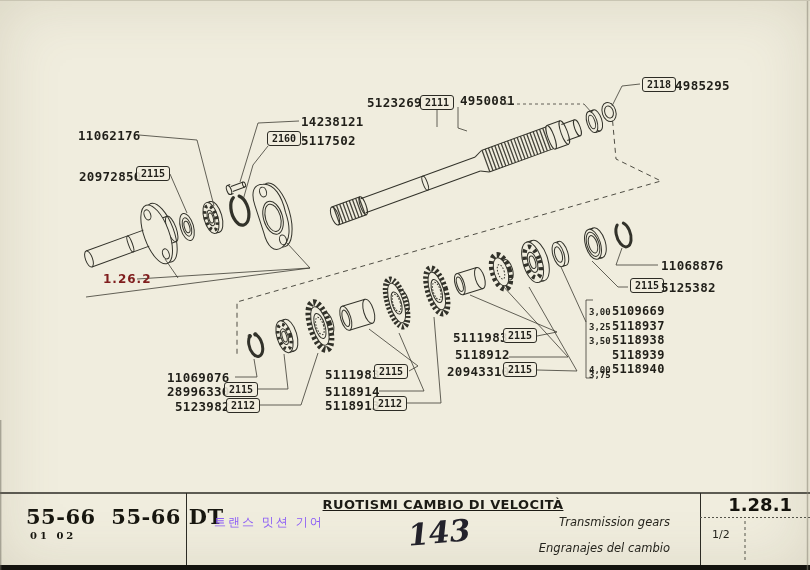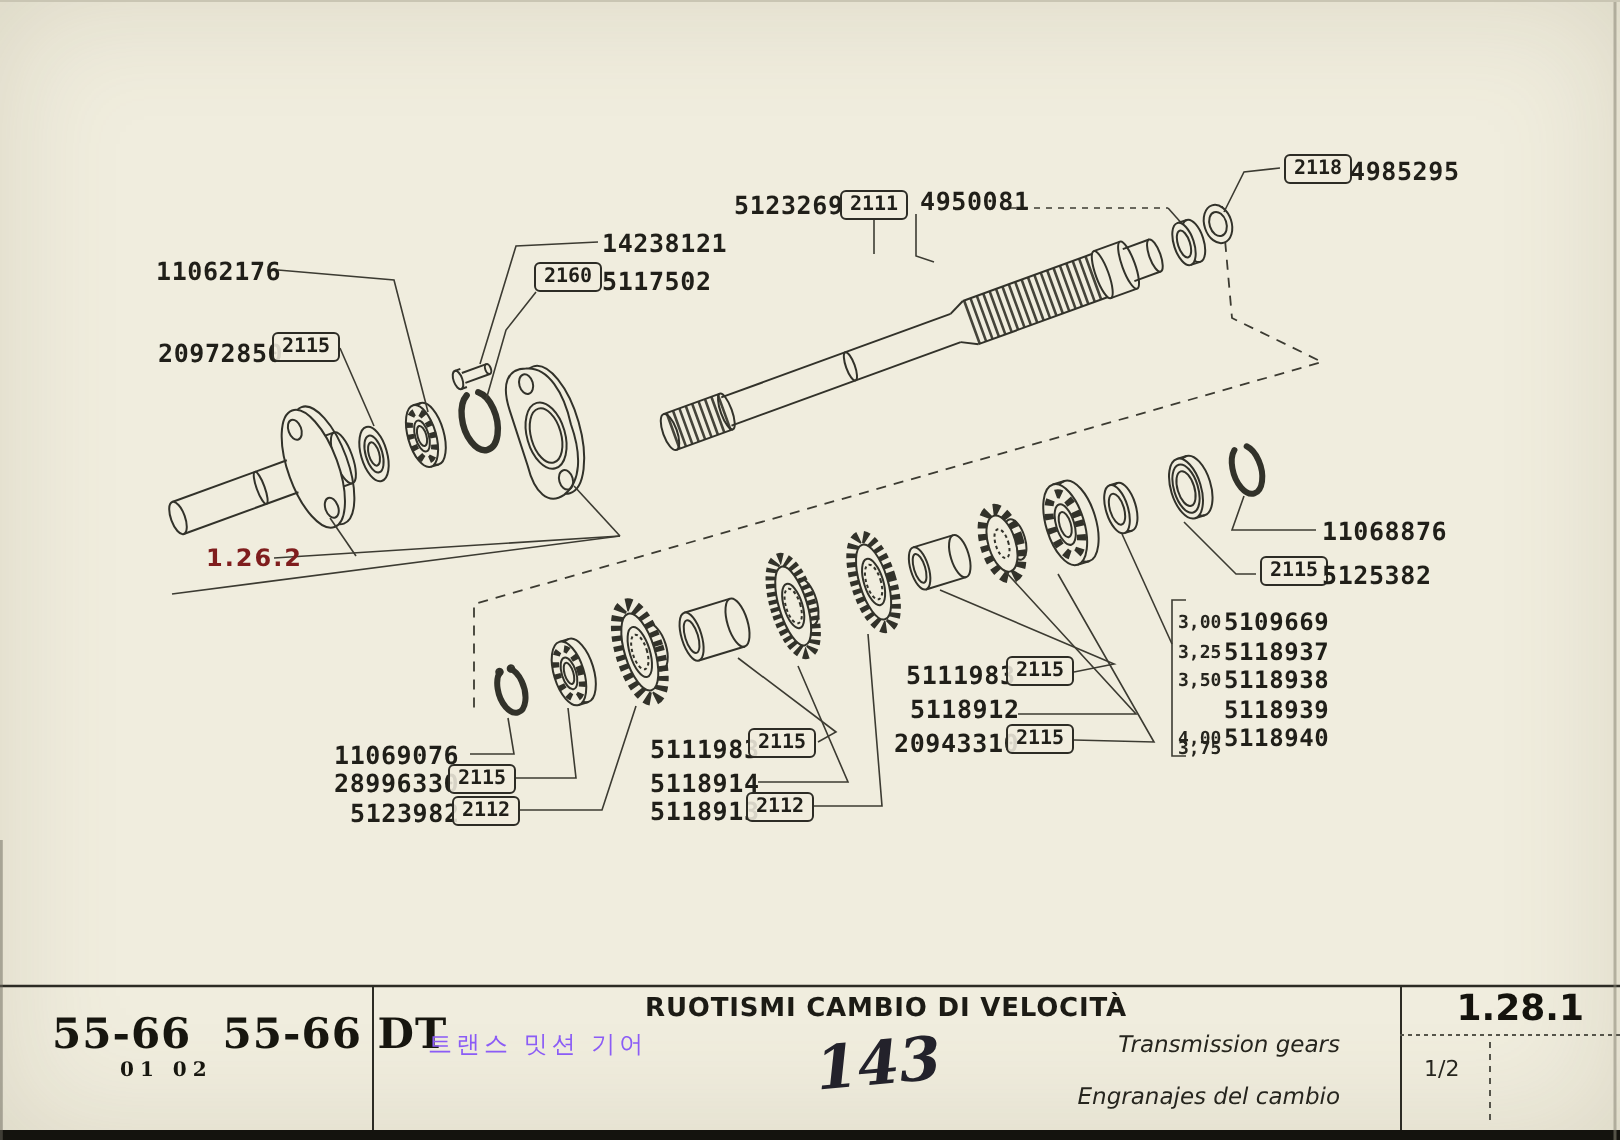--- a/index.html
+++ b/index.html
@@ -12,23 +12,23 @@
   svg .dash{stroke:#3c3b32;fill:none;stroke-width:.9;stroke-dasharray:5 4;}
   .pn{position:absolute;font:700 12.5px/1.1 "DejaVu Sans Mono",monospace;color:#201f19;
       letter-spacing:.3px;white-space:nowrap;}
   .pn.sm{font-size:12px;}
   .cbox{position:absolute;font:700 10px/1 "DejaVu Sans Mono",monospace;color:#201f19;
         border:1.3px solid #2d2c25;border-radius:3px;padding:2px 4px 1px;background:rgba(240,237,222,.88);
         white-space:nowrap;}
   .ratio{position:absolute;font:700 9px/1 "DejaVu Sans Mono",monospace;color:#26251e;white-space:nowrap;}
   .ref{position:absolute;font:600 12px/1 "DejaVu Sans",sans-serif;color:#7f1d1d;letter-spacing:1px;}
   .ft-model{position:absolute;left:26px;top:506px;font:700 21px/1 "DejaVu Serif",serif;color:#17160f;letter-spacing:.5px;}
-  .ft-code{position:absolute;left:30px;top:531px;font:700 10px/1 "DejaVu Serif",serif;color:#17160f;letter-spacing:3px;margin-left:30px;}
+  .ft-code{position:absolute;left:30px;top:531px;font:700 10px/1 "DejaVu Serif",serif;color:#17160f;letter-spacing:3px;}
   .ft-title{position:absolute;left:186px;top:498px;width:514px;text-align:center;
-            font:700 13px/1 "DejaVu Sans",sans-serif;color:#1c1b15;letter-spacing:.4px;}
+            font:700 13px/1 "DejaVu Sans",sans-serif;color:#1c1b15;letter-spacing:.4px;text-decoration:underline;}
   .ft-kr{position:absolute;left:214px;top:516px;font:400 12px/1 "DejaVu Sans",sans-serif;color:#8b5cf6;letter-spacing:2px;}
   .ft-de{position:absolute;left:214px;top:533px;font:italic 400 11.5px/1 "DejaVu Sans",sans-serif;color:#26251e;}
   .ft-en{position:absolute;left:470px;top:517px;width:200px;text-align:right;
          font:italic 400 11.5px/1 "DejaVu Sans",sans-serif;color:#26251e;}
   .ft-es{position:absolute;left:470px;top:531px;width:200px;text-align:right;
          font:italic 400 11.5px/1 "DejaVu Sans",sans-serif;color:#26251e;margin-top:12px;}
   .ft-143{position:absolute;left:408px;top:518px;font:italic 700 30px/1 "DejaVu Serif",serif;
           color:#23222b;transform:rotate(-5deg);}
   .ft-sec{position:absolute;left:700px;top:496px;width:92px;text-align:right;
           font:700 18px/1 "DejaVu Sans",sans-serif;color:#14130d;}

